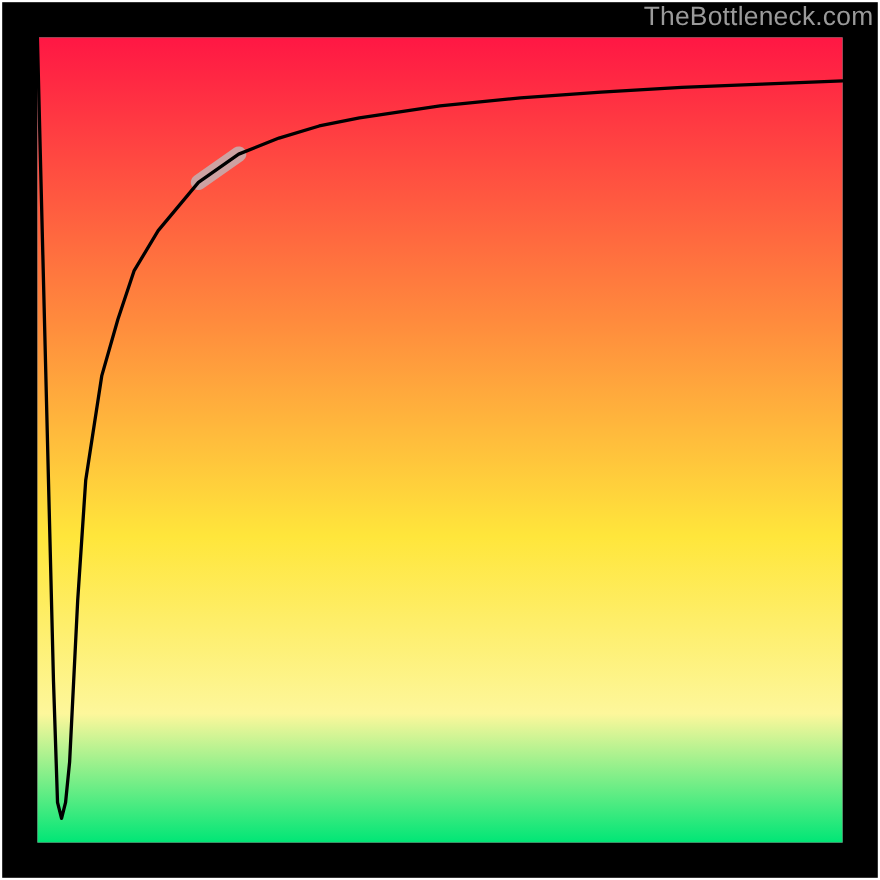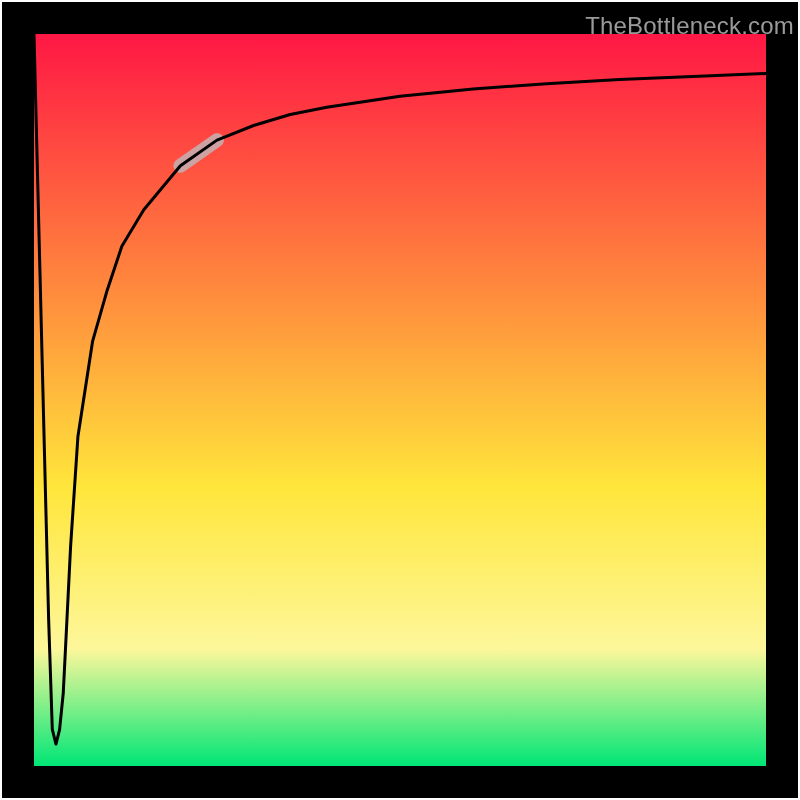--- a/index.html
+++ b/index.html
@@ -18,21 +18,20 @@
   }
   .watermark {
     position: absolute;
     top: 2px;
     right: 6px;
     color: #9a9a9a;
     font-size: 24px;
     font-weight: 400;
     letter-spacing: 0.2px;
     z-index: 10;
-    margin-top: 10px;
   }
   svg {
     position: absolute;
     left: 0; top: 0;
   }
 </style>
 </head>
 <body>
 
 <div class="frame">

